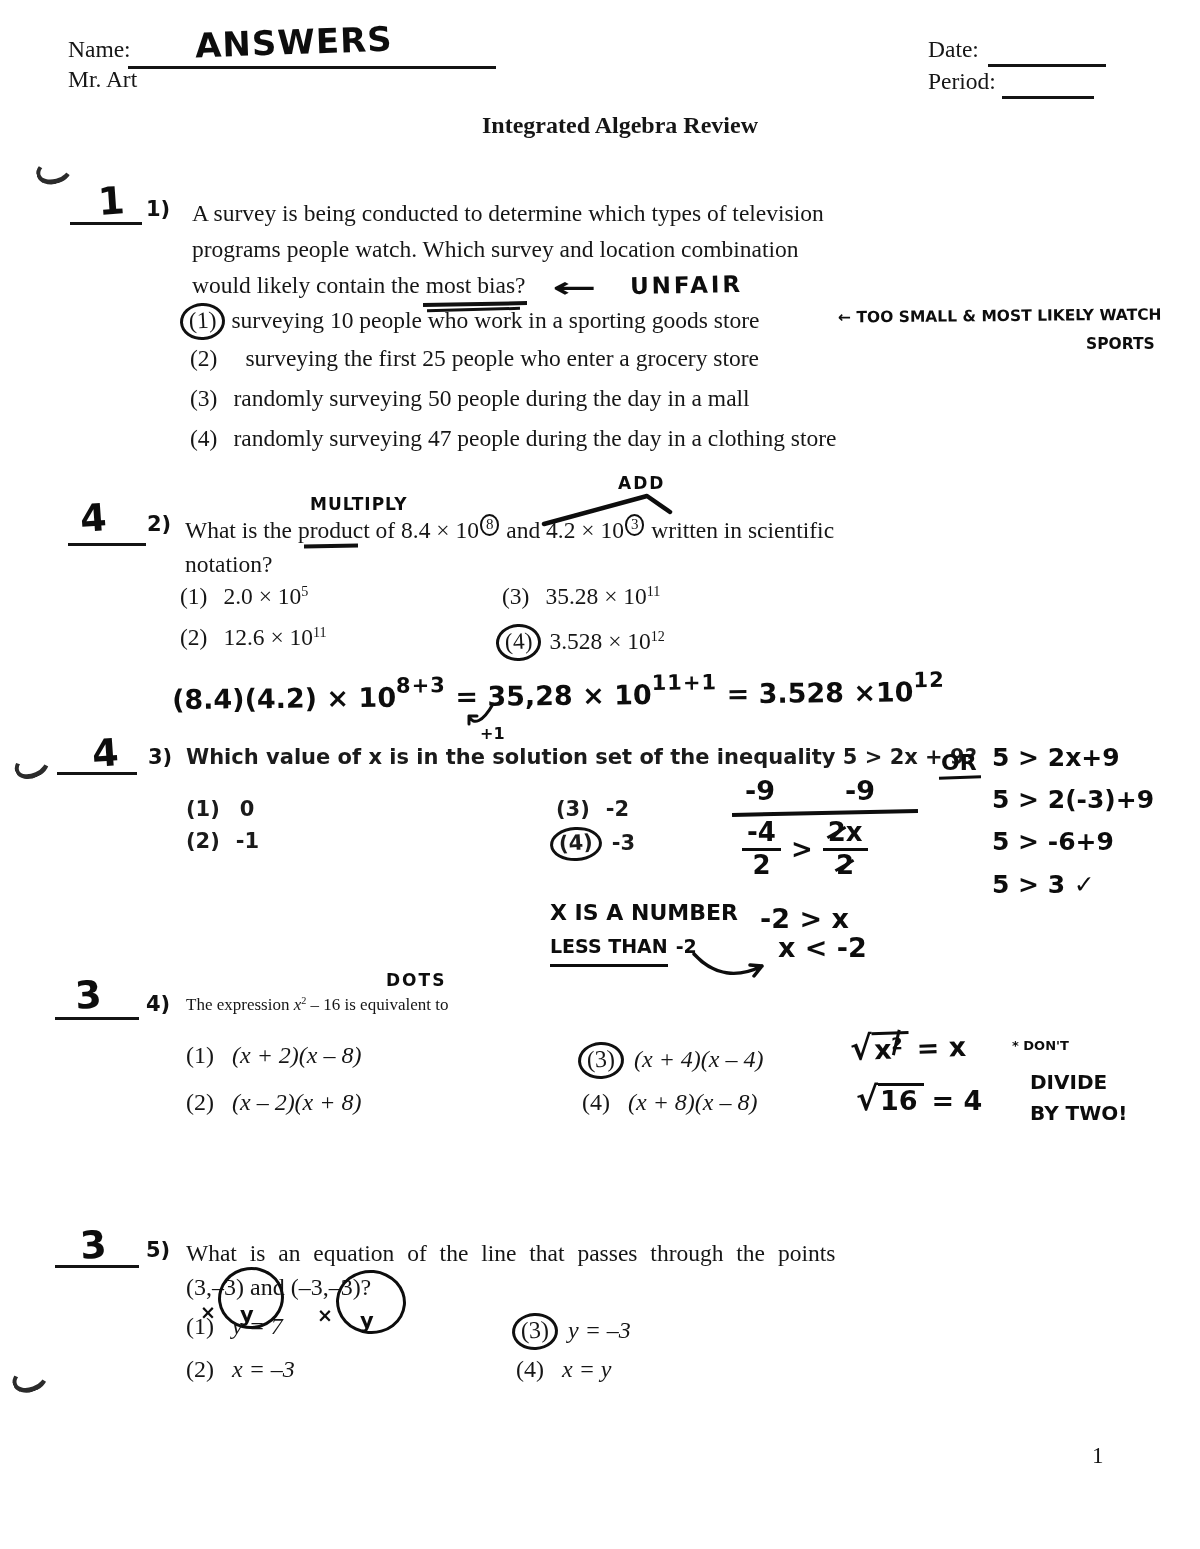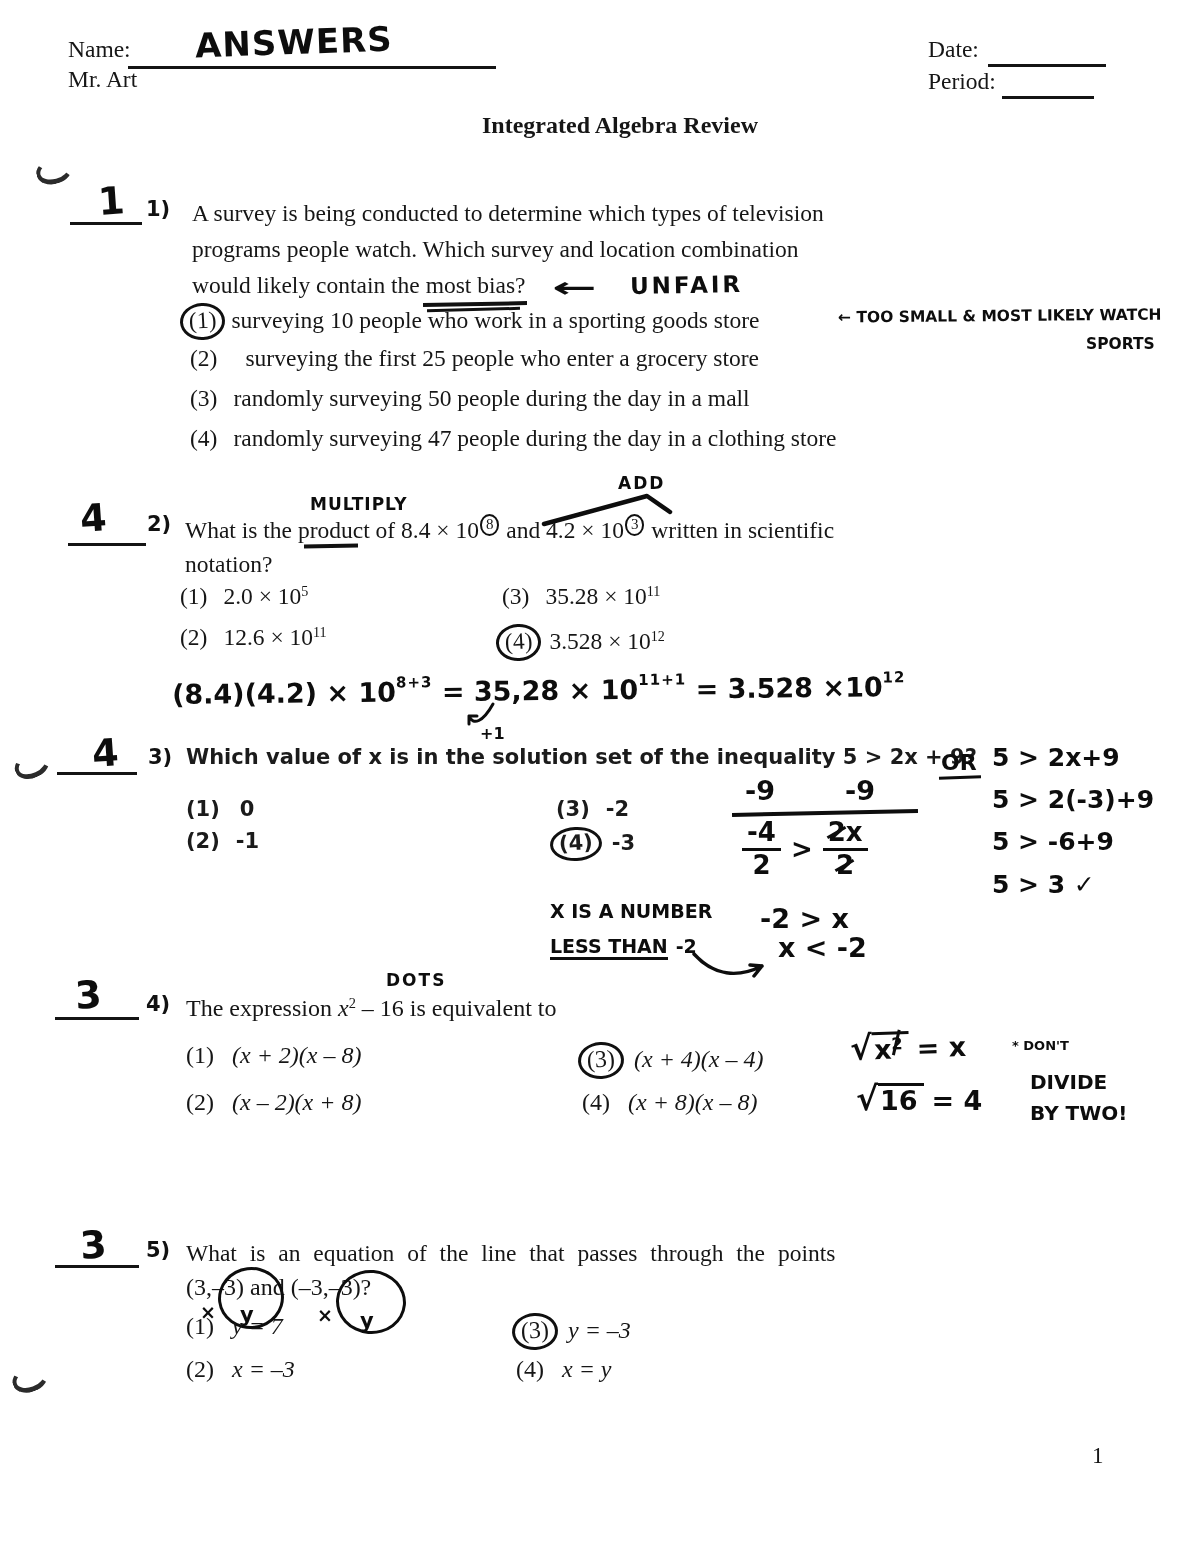--- a/index.html
+++ b/index.html
@@ -10,29 +10,29 @@
   .bserif{font-family:"Liberation Serif",serif;font-weight:700;padding-left:40px;}
   .sansb{font-family:"DejaVu Sans",sans-serif;font-weight:700;color:#1b1b1b;}
   .hw{font-family:"DejaVu Sans",sans-serif;font-weight:700;color:#0d0d0d;}
   .qlabel{font-family:"DejaVu Sans",sans-serif;font-weight:700;font-size:21px;color:#111;}
   .blank{border-bottom:3px solid #141414;height:0;}
   .ans{font-size:38px;transform:rotate(-4deg);}
   .math{font-style:italic;}
   .num-circle{display:inline-block;border:3px solid #101010;border-radius:50%;padding:1px 6px 3px;transform:rotate(-3deg);}
   .sup{font-size:60%;vertical-align:0.55em;}
   .sup-circle{display:inline-block;border:2.5px solid #101010;border-radius:50%;padding:0 4px 1px;font-size:15px;vertical-align:9px;margin:0 1px;}
-  .wexp{font-size:15px;vertical-align:14px;letter-spacing:1px;}
+  .wexp{font-size:21px;vertical-align:14px;letter-spacing:1px;}
   .pund{position:relative;}
   .pund::after{content:"";position:absolute;left:6px;right:12px;bottom:-4px;height:3.5px;background:#111;transform:rotate(-1deg);}
   .dblu{position:relative;}
   .dblu::after{content:"";position:absolute;left:-3px;right:-1px;bottom:-7px;height:3.5px;background:#111;transform:rotate(-1deg);}
   .dblu::before{content:"";position:absolute;left:1px;right:6px;bottom:-13px;height:3px;background:#111;transform:rotate(-1.4deg);}
   .oru{position:relative;}
   .oru::after{content:"";position:absolute;left:-2px;right:-4px;bottom:-4px;height:3px;background:#0d0d0d;transform:rotate(-2deg);}
-  .lund{border-bottom:3.5px solid #0d0d0d;padding-bottom:0;text-align:center;}
+  .lund{border-bottom:3.5px solid #0d0d0d;padding-bottom:7px;text-align:center;}
   .frac{display:inline-flex;flex-direction:column;align-items:center;line-height:1.05;}
   .frac .fn{border-bottom:3.5px solid #0d0d0d;padding:0 5px 2px;}
   .frac .fd{padding-top:1px;}
   .xout{position:relative;}
   .xout::after{content:"";position:absolute;left:-2px;top:46%;width:115%;height:3px;background:#0d0d0d;transform:rotate(-30deg);}
   .radtop{border-top:3.5px solid #0d0d0d;padding:1px 6px 0 2px;display:inline-block;line-height:1;}
   .slash2{position:relative;}
   .slash2::after{content:"";position:absolute;left:4px;top:-5px;width:2.6px;height:135%;background:#0d0d0d;transform:rotate(15deg);}
   .crescent{width:28px;height:17px;border:4px solid transparent;border-bottom:5px solid #2b2b2b;border-left:4px solid #2b2b2b;border-radius:50%;}
   svg{overflow:visible;}
@@ -155,34 +155,34 @@
           <span class="fn">-4</span>
           <span class="fd">2</span>
         </span>
       <span>&gt;</span>
       <span class="frac">
           <span class="fn"><span class="xout">2</span><span>x</span></span>
           <span class="fd xout">2</span>
         </span>
     </div>
     <span class="r hw" style="left:760px;top:168px;font-size:27px">-2 &gt; x</span>
-    <span class="r hw" style="left:550px;top:165px;font-size:19px">X IS A NUMBER</span>
+    <span class="r hw" style="left:550px;top:165px;font-size:22px">X IS A NUMBER</span>
     <div class="r hw" style="left:550px;top:200px;font-size:19px"><span class="lund">LESS THAN</span><span style="margin-left:8px">-2</span></div>
     <svg class="r" style="left:690px;top:213px" width="84" height="32">
       <path d="M4,6 C24,28 48,30 72,18 M72,18 l-12,-1 M72,18 l-8,10" fill="none" stroke="#0d0d0d" stroke-width="3.5" stroke-linecap="round"></path>
     </svg>
     <span class="r hw" style="left:778px;top:197px;font-size:27px">x &lt; -2</span>
   </div>
 
   <div class="r" style="left:0;top:965px;width:1200px">
     <span class="r hw" style="left:386px;top:5px;font-size:17px;letter-spacing:2px">DOTS</span>
     <span class="r hw ans" style="left:75px;top:8px">3</span>
     <div class="r blank" style="left:55px;top:52px;width:84px"></div>
     <span class="r qlabel" style="left:146px;top:27px">4)</span>
-    <div class="r serif" style="left:186px;top:30px;font-size:24px"><span>The expression </span><span class="math">x</span><span class="sup">2</span><span> – 16 is equivalent to</span></div>
+    <div class="r serif" style="left:186px;top:30px;font-size:17px"><span>The expression </span><span class="math">x</span><span class="sup">2</span><span> – 16 is equivalent to</span></div>
 
     <div class="r serif" style="left:186px;top:77px;font-size:24px">
       <span>(1)</span><span class="math" style="margin-left:18px">(x + 2)(x – 8)</span>
     </div>
     <div class="r serif" style="left:186px;top:124px;font-size:24px">
       <span>(2)</span><span class="math" style="margin-left:18px">(x – 2)(x + 8)</span>
     </div>
     <div class="r serif" style="left:578px;top:77px;font-size:24px">
       <span class="num-circle"><span>(3)</span></span><span class="math" style="margin-left:10px">(x + 4)(x – 4)</span>
     </div>

